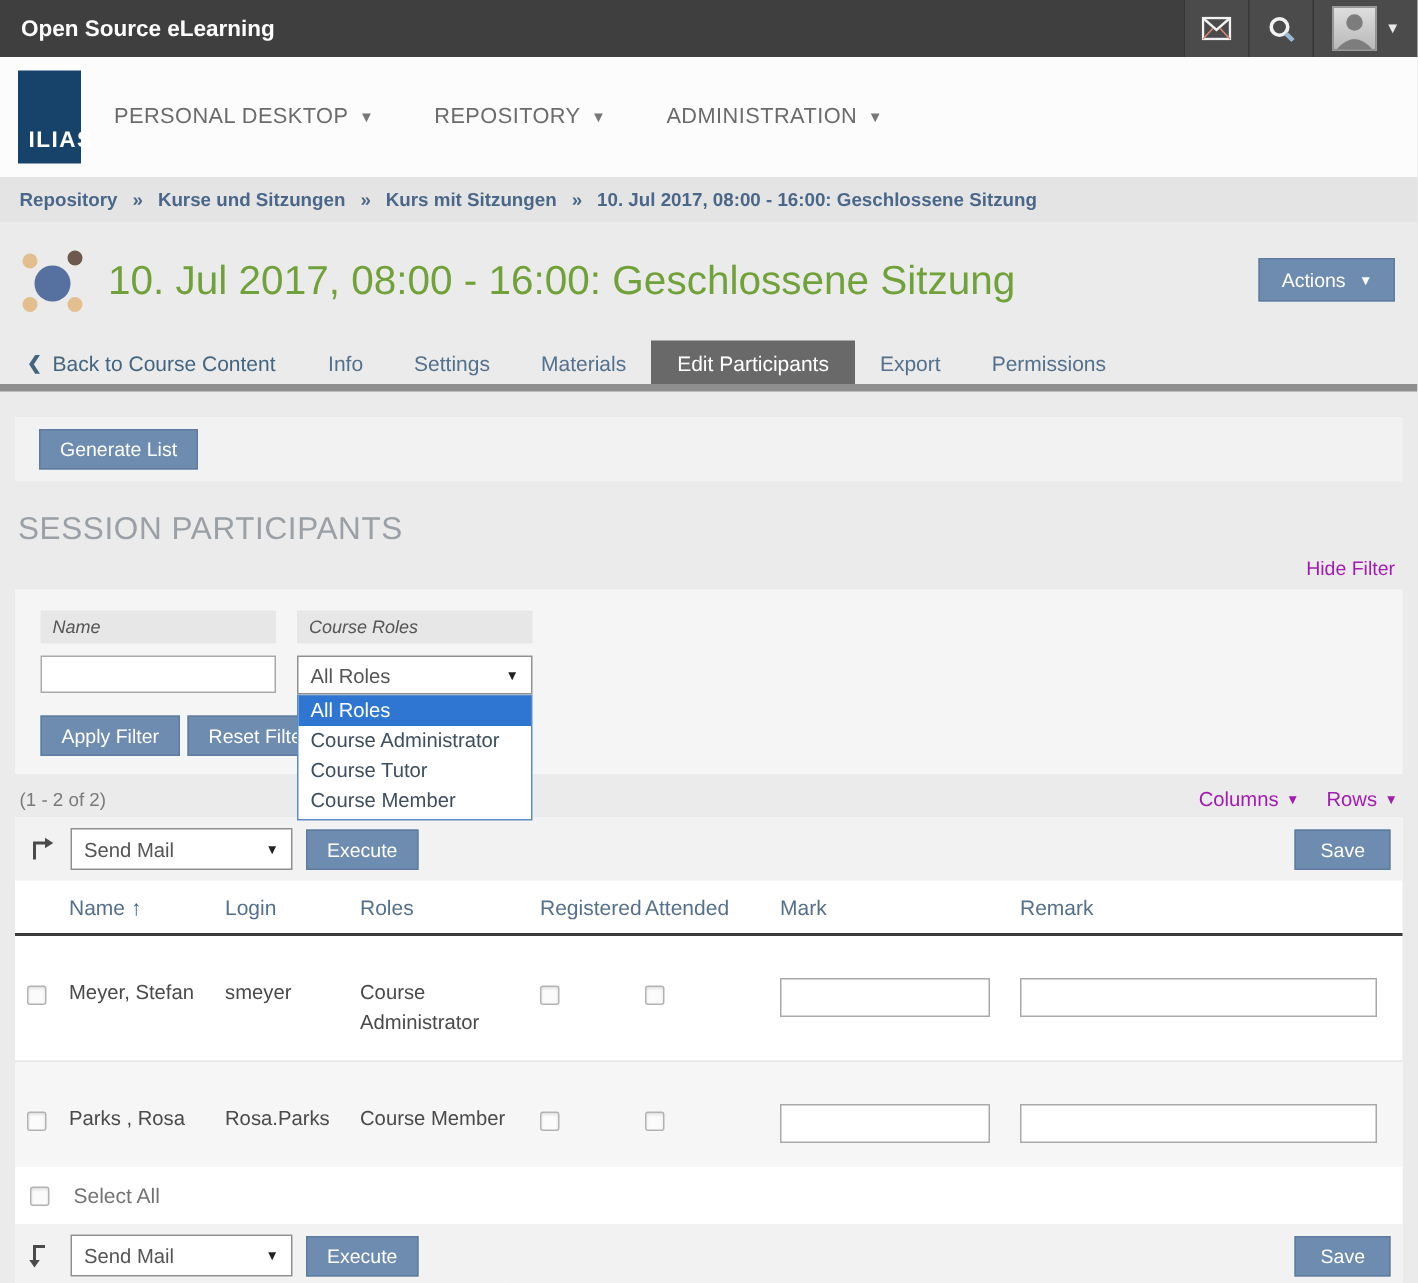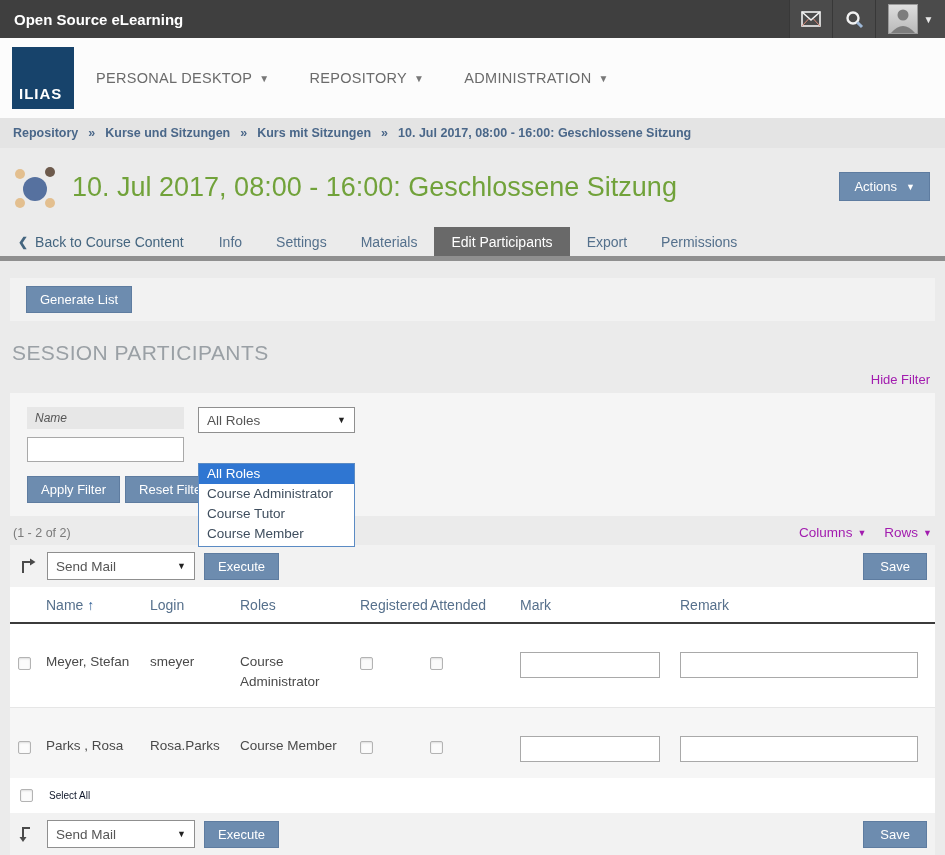--- a/index.html
+++ b/index.html
@@ -10,21 +10,21 @@
   .topbar { height:38px; background:#3f3f3f; display:flex; align-items:center; }
   .topbar-title { color:#fff; font-size:15px; font-weight:bold; margin-left:14px;text-align:right; }
   .topbar-icons { margin-left:auto; display:flex; height:38px; }
   .icon-cell { width:43px; height:38px; background:#4b4b4b; border-left:1px solid #383838; display:flex; align-items:center; justify-content:center; cursor:pointer; }
   .icon-cell.user { width:70px; gap:6px; }
   .avatar-box { width:30px; height:30px; border:1px solid #9a9a9a; background:linear-gradient(#dedede,#b9b9b9); }
   .caret-white { color:#e8e8e8; font-size:10px; }
 
   
   .header { height:80px; background:#fcfcfc; display:flex; align-items:center; }
-  .logo { width:62px; height:62px; margin-left:12px; background:#17436b; color:#fff; font-size:15px; font-weight:bold; letter-spacing:1px; display:flex; align-items:flex-end; padding:7px; }
+  .logo { width:42px; height:62px; margin-left:12px; background:#17436b; color:#fff; font-size:15px; font-weight:bold; letter-spacing:1px; display:flex; align-items:flex-end; padding:7px; }
   .mainnav { margin-left:22px; display:flex; gap:40px; }
   .nav-item { color:#6b6b6b; font-size:14.5px; letter-spacing:.3px; display:flex; align-items:center; gap:7px; cursor:pointer; }
   .nav-item .crt { color:#787878; font-size:10px; }
 
   
   .breadcrumb { height:30px; background:#e4e4e4; display:flex; align-items:center; padding-left:13px; gap:10px; font-size:12.5px; font-weight:bold; color:#4a6789; }
   .crumb { cursor:pointer; }
   .crumb-sep { color:#4a6789; }
 
   
@@ -81,21 +81,21 @@
   .grid-cols { display:grid; grid-template-columns:28px 104px 90px 120px 70px 90px 160px 1fr; }
   .thead { padding:10px 8px 9px; border-bottom:2px solid #3b3b3b; color:#56708c; font-size:14px; align-items:center; }
   .sort-arrow { color:#2f5e94; font-weight:bold; margin-left:4px; }
   .trow { padding:28px 8px 16px; font-size:13.5px; color:#4a4a4a; line-height:1.45; }
   .trow.even { background:#f6f6f6; border-top:1px solid #e6e6e6; }
   .cell-input { background:#fff; border:1px solid #a9a9a9; height:26px; font-family:inherit; font-size:13px; padding:0 6px; }
   .mark-input { width:140px; }
   .remark-input { width:238px; }
   .selectall-row { padding:11px 8px; display:flex; align-items:center; background:#fff; }
   .selectall-row .checkbox { margin:0 16px 0 2px; }
-  .selectall-label { font-size:10px; color:#0f172a; }
+  .selectall-label { font-size:14px; color:#737373; }
   .range-bottom { padding:8px 13px; font-size:12.5px; color:#7a7a7a; }
 </style>
 </head>
 <body>
 
 <div class="topbar">
   <span class="topbar-title">Open Source eLearning</span>
   <div class="topbar-icons">
     <div class="icon-cell">
       <svg class="ico" width="20" height="16" viewBox="0 0 20 16">
@@ -189,20 +189,21 @@
   <a class="link">Hide Filter</a>
 </div>
 
 <div class="filter-panel">
   <div class="filter-grid">
     <div class="filter-col">
       <div class="filter-label">Name</div>
       <input class="fake-input" type="text" value="" style="">
     </div>
     <div class="filter-col">
+      <div class="filter-label">Course Roles</div>
       <div class="fake-select">
         <span>All Roles</span>
         <span class="sel-caret">▼</span>
       </div>
     </div>
   </div>
   <div class="filter-buttons">
     <button class="btn">Apply Filter</button>
     <button class="btn">Reset Filter</button>
   </div>

